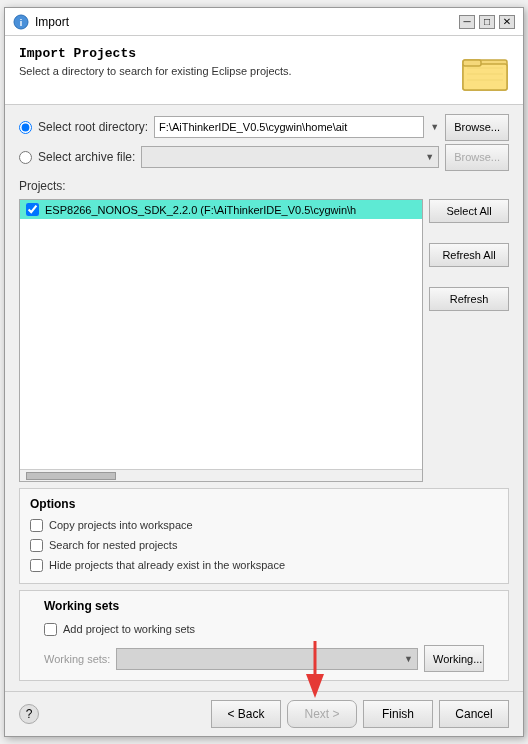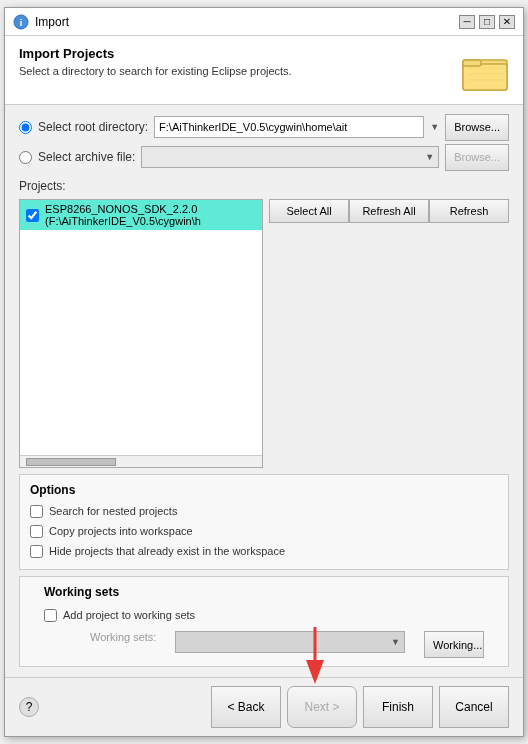--- a/index.html
+++ b/index.html
@@ -66,20 +66,21 @@
       flex-shrink: 0;
     }
     .header-text {
       flex: 1;
     }
     .header-title {
       font-size: 13px;
       font-weight: bold;
       color: #000;
       margin-bottom: 4px;
+      font-family: Liberation Mono, monospace;
     }
     .header-subtitle {
       font-size: 11px;
       color: #333;
     }
     .header-icon {
       width: 48px;
       height: 48px;
       flex-shrink: 0;
       margin-left: 8px;
@@ -165,22 +166,22 @@
     }
     .project-item input[type="checkbox"] {
       margin: 0;
     }
     .project-item-text {
       font-size: 11px;
       color: #000;
     }
     .side-buttons {
       display: flex;
-      flex-direction: row;
-      gap: 0;
+      flex-direction: column;
+      gap: 20px;
       flex-shrink: 0;
     }
     .side-btn {
       height: 24px;
       width: 80px;
       border: 1px solid #aaa;
       background: linear-gradient(to bottom, #f8f8f8, #e0e0e0);
       cursor: pointer;
       font-size: 11px;
     }
@@ -215,22 +216,22 @@
       flex-shrink: 0;
       margin-top: 0;
     }
     .working-sets-title {
       font-size: 12px;
       font-weight: bold;
       margin-bottom: 6px;
     }
     .working-sets-row {
       display: flex;
-      gap: 19px;
-      margin-left: 46px;
+      align-items: center;
+      gap: 6px;
     }
     .ws-label {
       font-size: 11px;
       color: #999;
       white-space: nowrap;
     }
     .ws-dropdown {
       flex: 1;
       height: 22px;
       border: 1px solid #aaa;
@@ -261,21 +262,21 @@
       border-radius: 50%;
       background: #e0e0e0;
       display: flex;
       align-items: center;
       justify-content: center;
       font-size: 12px;
       cursor: pointer;
     }
     .footer-spacer { flex: 1; }
     .footer-btn {
-      height: 42px;
+      height: 28px;
       min-width: 70px;
       border: 1px solid #aaa;
       background: linear-gradient(to bottom, #f8f8f8, #e0e0e0);
       cursor: pointer;
       font-size: 12px;
       padding: 0 10px;
     }
     .footer-btn.primary {
       background: linear-gradient(to bottom, #f8f8f8, #e0e0e0);
     }
@@ -401,25 +402,25 @@
         <button class="side-btn">Select All</button>
         <button class="side-btn">Refresh All</button>
         <button class="side-btn">Refresh</button>
       </div>
     </div>
 
     <div class="options-section">
       <div class="options-title">Options</div>
       <div class="checkbox-row">
         <input type="checkbox" style="">
-        <span class="checkbox-label">Search for nested projects</span>
+        <span class="checkbox-label">Copy projects into workspace</span>
       </div>
       <div class="checkbox-row">
         <input type="checkbox" style="">
-        <span class="checkbox-label">Copy projects into workspace</span>
+        <span class="checkbox-label">Search for nested projects</span>
       </div>
       <div class="checkbox-row">
         <input type="checkbox" style="">
         <span class="checkbox-label">Hide projects that already exist in the workspace</span>
       </div>
     </div>
 
     <div class="working-sets-section">
       <div class="working-sets-title">Working sets</div>
       <div class="checkbox-row">

